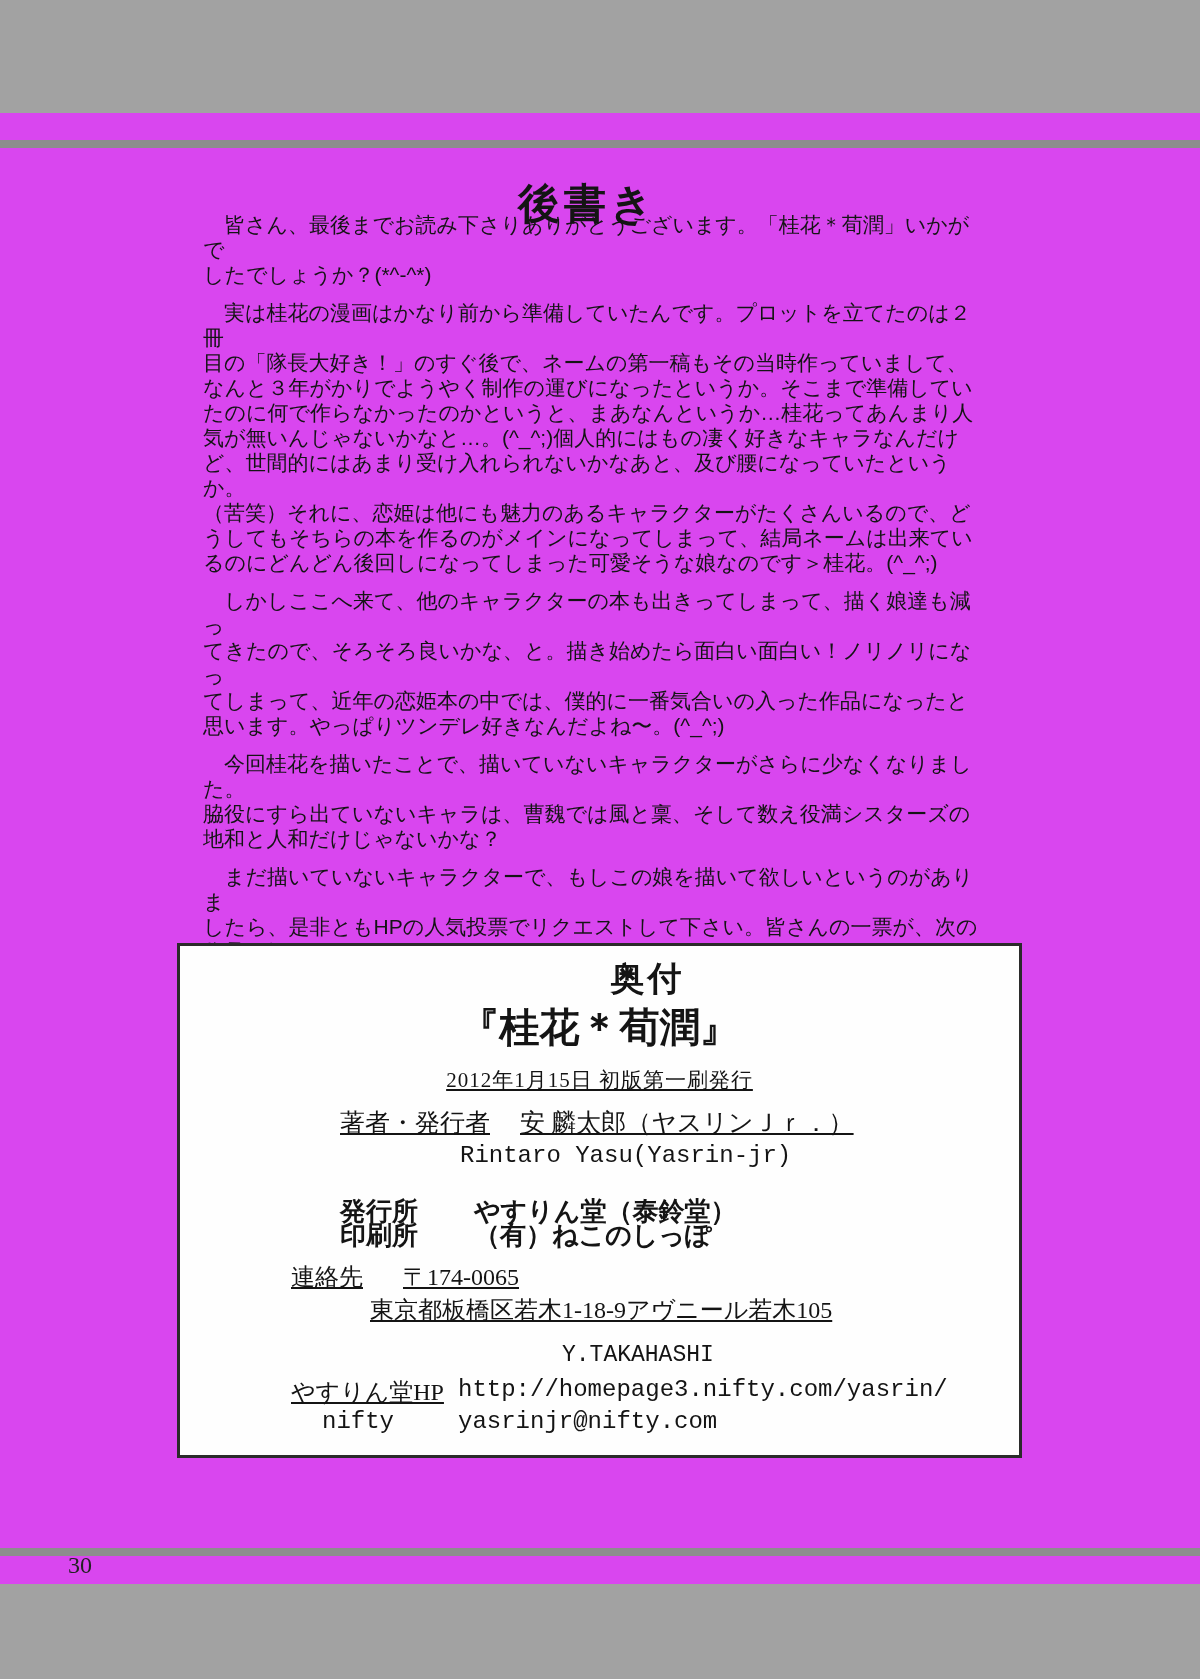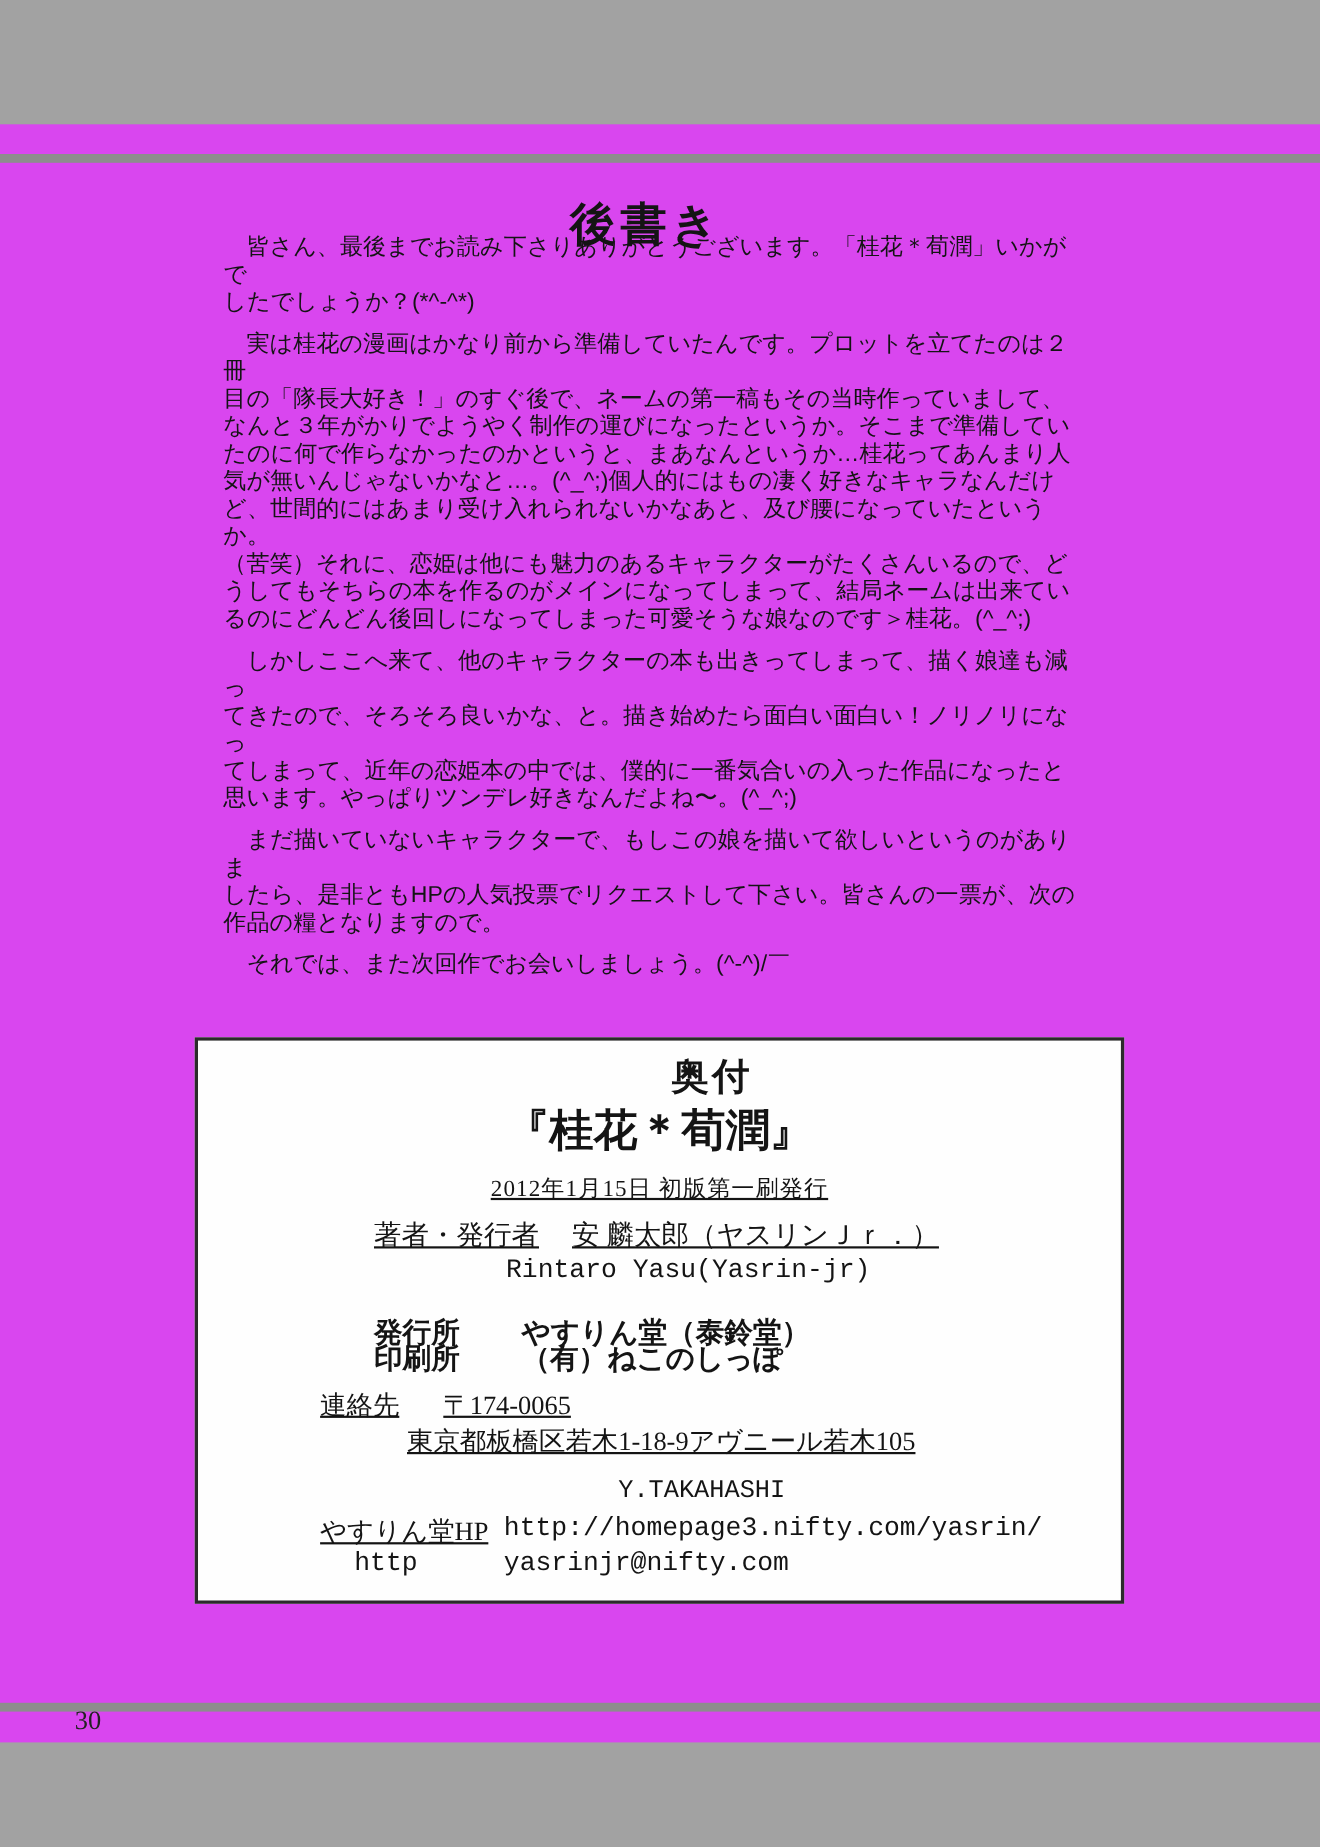--- a/index.html
+++ b/index.html
@@ -88,20 +88,23 @@
 たのに何で作らなかったのかというと、まあなんというか…桂花ってあんまり人
 気が無いんじゃないかなと…。(^_^;)個人的にはもの凄く好きなキャラなんだけ
 ど、世間的にはあまり受け入れられないかなあと、及び腰になっていたというか。
 （苦笑）それに、恋姫は他にも魅力のあるキャラクターがたくさんいるので、ど
 うしてもそちらの本を作るのがメインになってしまって、結局ネームは出来てい
 るのにどんどん後回しになってしまった可愛そうな娘なのです＞桂花。(^_^;)</p>
     <p>　しかしここへ来て、他のキャラクターの本も出きってしまって、描く娘達も減っ
 てきたので、そろそろ良いかな、と。描き始めたら面白い面白い！ノリノリになっ
 てしまって、近年の恋姫本の中では、僕的に一番気合いの入った作品になったと
 思います。やっぱりツンデレ好きなんだよね〜。(^_^;)</p>
+    <p>　今回桂花を描いたことで、描いていないキャラクターがさらに少なくなりました。
+脇役にすら出ていないキャラは、曹魏では風と稟、そして数え役満シスターズの
+地和と人和だけじゃないかな？</p>
     <p>　まだ描いていないキャラクターで、もしこの娘を描いて欲しいというのがありま
 したら、是非ともHPの人気投票でリクエストして下さい。皆さんの一票が、次の
 作品の糧となりますので。</p>
     <p>　それでは、また次回作でお会いしましょう。(^-^)/￣</p>
   </div>
 
   <div class="colophon">
     <div class="c-center c-heading">奥付</div>
     <div class="c-center c-booktitle">『桂花＊荀潤』</div>
     <div class="c-center c-edition serif">2012年1月15日 初版第一刷発行</div>
@@ -122,21 +125,21 @@
       <span class="lab">連絡先</span><span class="val">〒174-0065</span>
     </div>
     <div class="c-row r-address serif">東京都板橋区若木1-18-9アヴニール若木105</div>
     <div class="c-row r-takahashi mono">Y.TAKAHASHI</div>
 
     <div class="c-row r-hp">
       <span class="lab serif">やすりん堂HP</span>
       <span class="val mono">http://homepage3.nifty.com/yasrin/</span>
     </div>
     <div class="c-row r-email">
-      <span class="lab mono">http</span>
+      <span class="lab mono">nifty</span>
       <span class="val mono">yasrinjr@nifty.com</span>
     </div>
   </div>
 
   <div class="rule rule-bottom"></div>
   <div class="page-num">30</div>
   <div class="band band-bottom"></div>
 
 </div>
 

